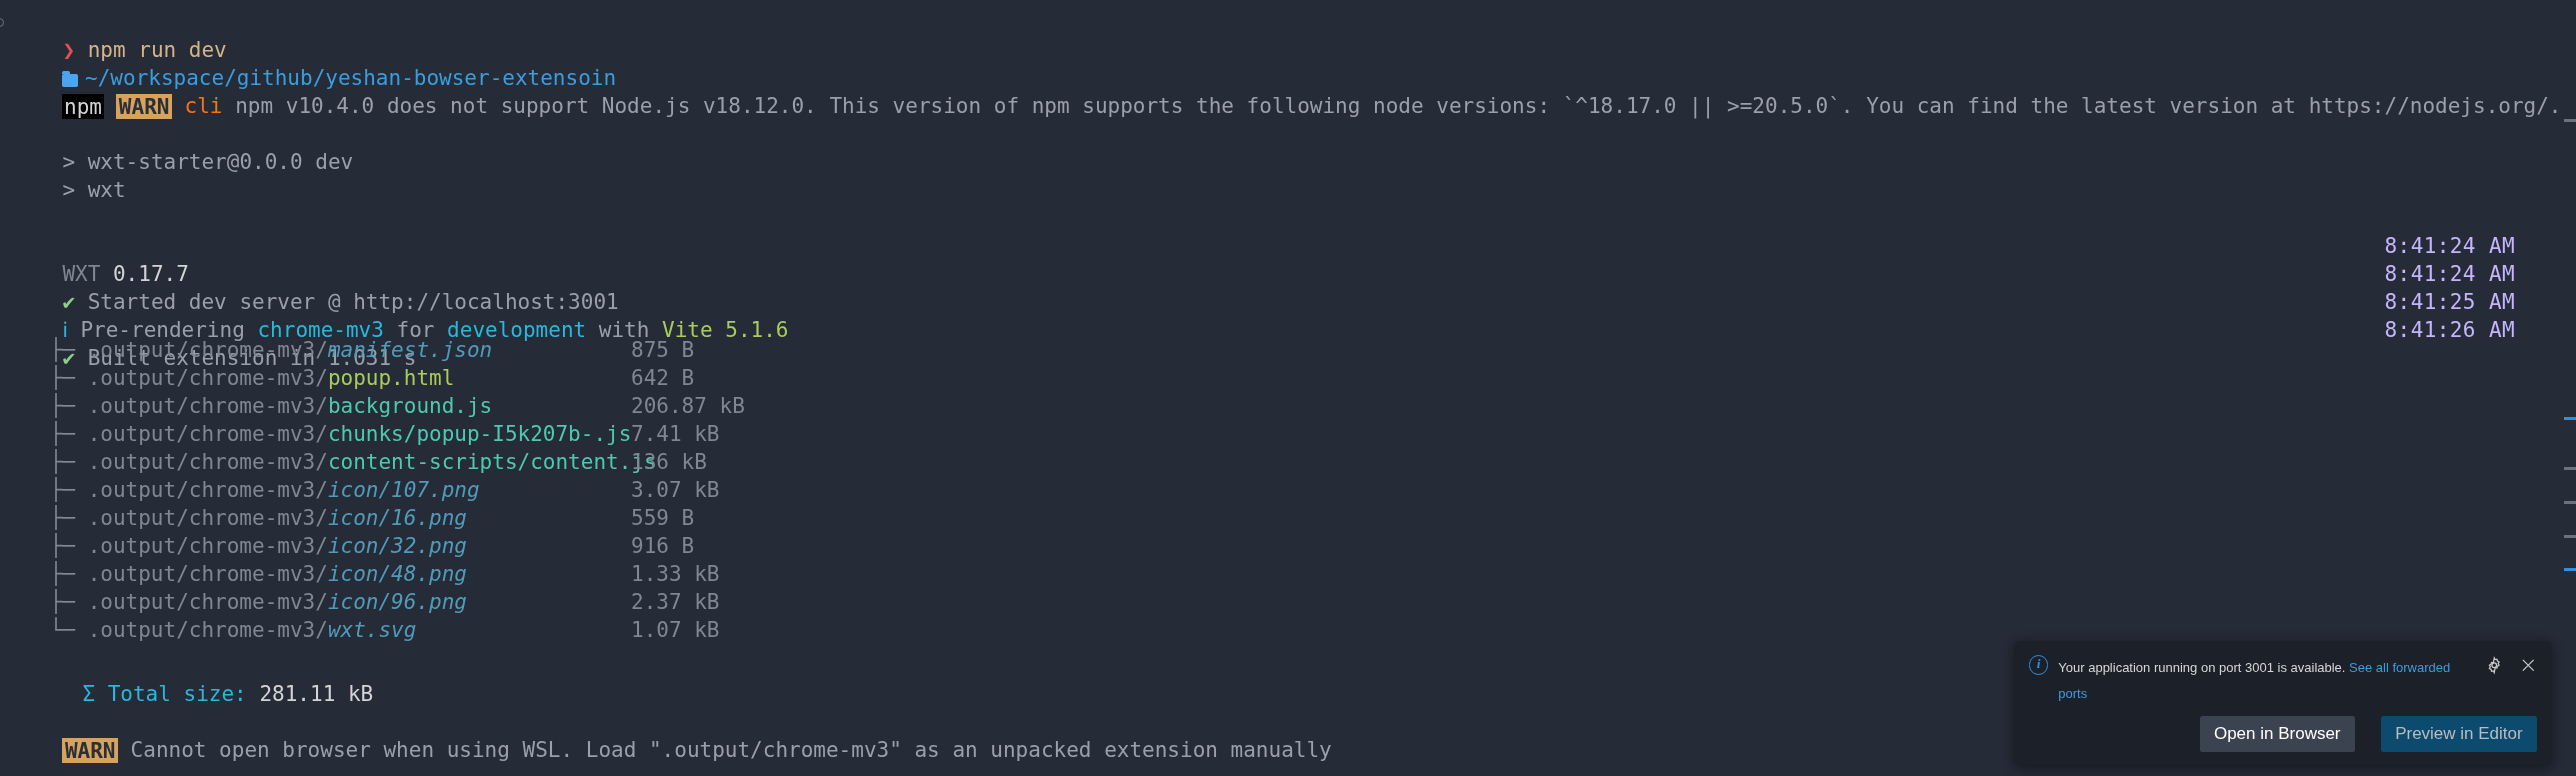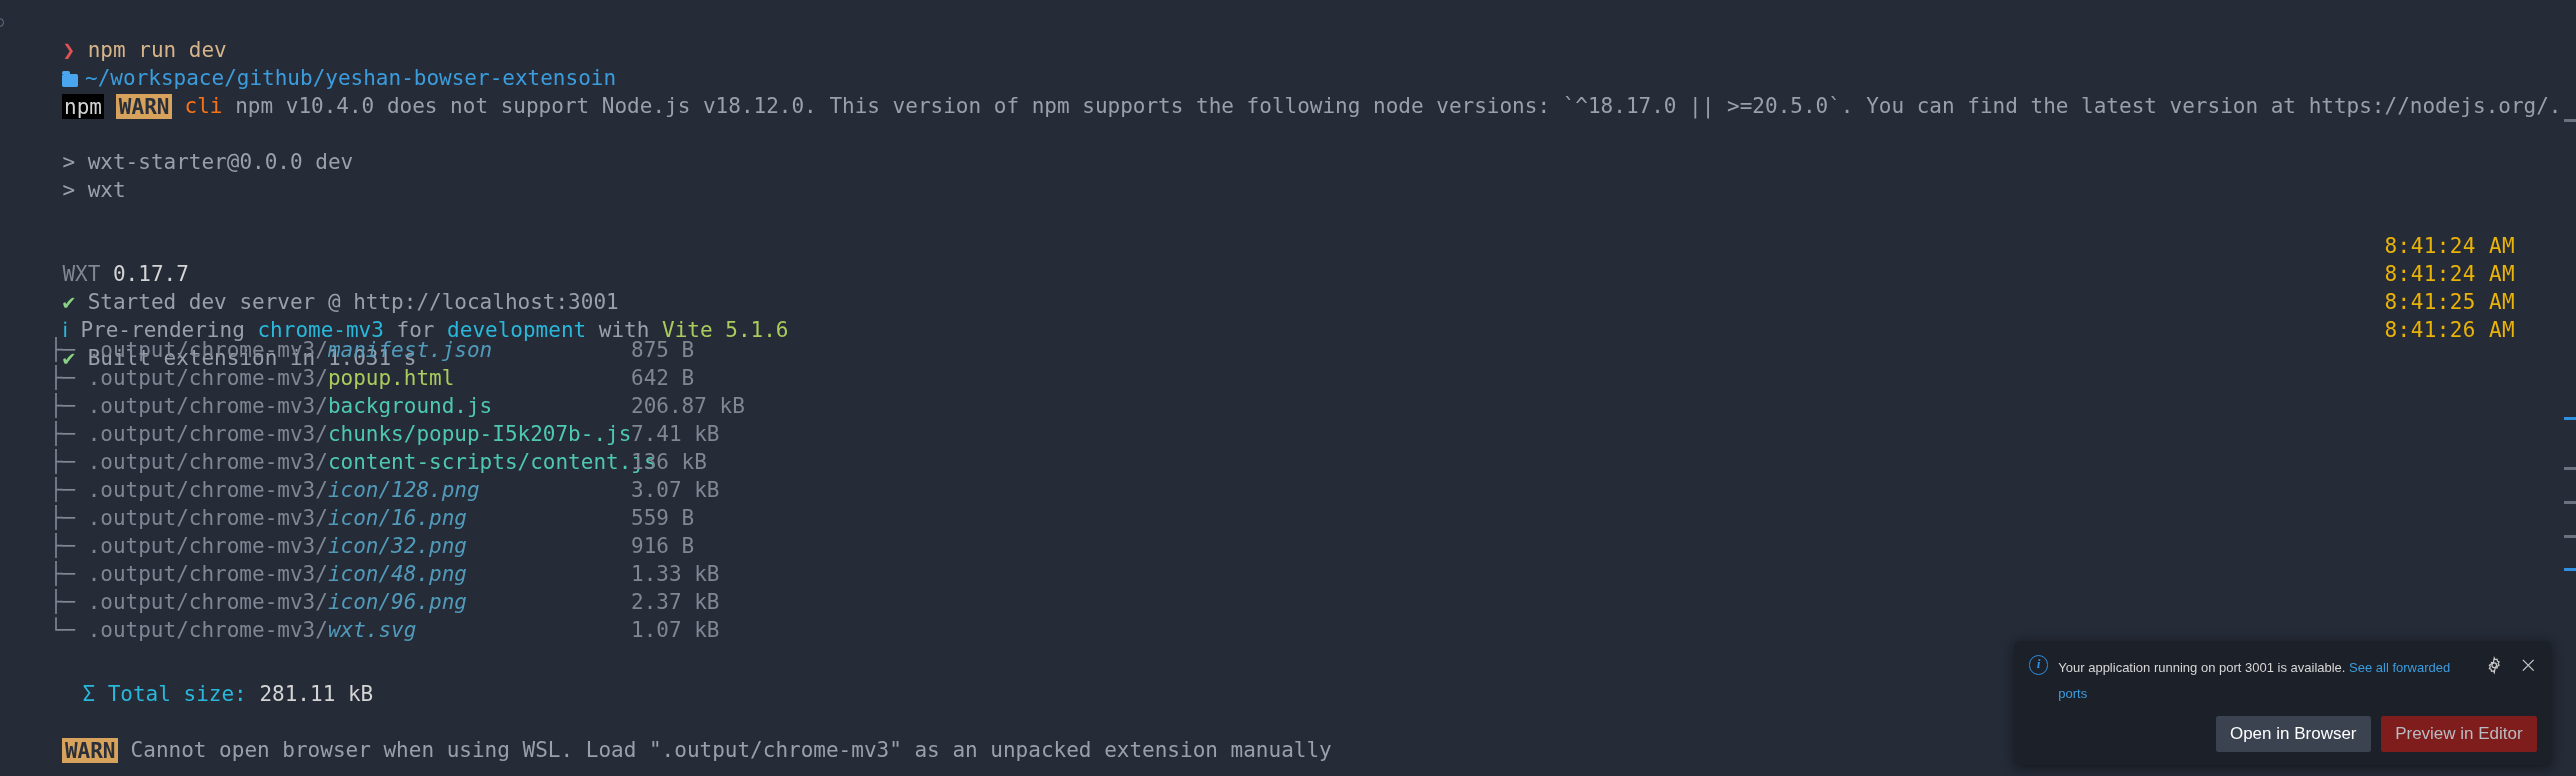--- a/index.html
+++ b/index.html
@@ -86,21 +86,21 @@
     width: 7.6px; height: 3.4px;
     background: #4aa5f0;
     border-radius: 1.7px 1.7px 0 0;
   }
 
   .ts {
     position: absolute;
     right: 61px;
     top: 0;
     font-size: 21px;
-    color: #eab308;
+    color: #c4b5fd;
     letter-spacing: 0.4px;
   }
 
   
   #scroll-deco {
     position: absolute;
     right: 0; top: 0;
     width: 11.8px; height: 777px;
   }
   #scroll-deco i {
@@ -157,33 +157,33 @@
     gap: 15px;
     align-items: center;
     padding-top: 1.7px;
   }
   .notif-icons .ic { width: 18.5px; height: 18.5px; color: #cbcbcb; }
   .notif-actions {
     position: absolute;
     right: 15px;
     bottom: 13.5px;
     display: flex;
-    gap: 10px;
+    gap: 26px;
   }
   .notif-btn {
     font-size: 17px;
     line-height: 1;
     padding: 9.2px 14.3px;
     border-radius: 2.5px;
     border: none;
     cursor: pointer;
     font-family: "Liberation Sans", sans-serif;
   }
   .btn-primary { background: #3b4250; color: #ffffff; }
-  .btn-secondary { background: #7f1d1d; color: #b9bcc2; }
+  .btn-secondary { background: #0c4a6e; color: #b9bcc2; }
 </style>
 </head>
 <body>
 
 <div id="terminal">
 
   <div class="term-line" style="top:8.4px;">
     <span class="gutter-dot"></span><span class="c-red">❯</span><span class="c-tan"> <span>npm run dev</span></span>
   </div>
 
@@ -226,21 +226,21 @@
     <span class="c-green">✔</span><span class="c-grey"> <span>Built extension in 1.031 s</span></span>
     <span class="ts">8:41:26 AM</span>
   </div>
 
   <div id="file-rows">
       <div class="term-line"><span class="c-dim">   ├─ </span><span class="c-dim">.output/chrome-mv3/</span><span class="c-blue">manifest.json</span><span class="c-dim" style="position: absolute; left: 631px;">875 B</span></div>
       <div class="term-line"><span class="c-dim">   ├─ </span><span class="c-dim">.output/chrome-mv3/</span><span class="c-green2">popup.html</span><span class="c-dim" style="position: absolute; left: 631px;">642 B</span></div>
       <div class="term-line"><span class="c-dim">   ├─ </span><span class="c-dim">.output/chrome-mv3/</span><span class="c-teal">background.js</span><span class="c-dim" style="position: absolute; left: 631px;">206.87 kB</span></div>
       <div class="term-line"><span class="c-dim">   ├─ </span><span class="c-dim">.output/chrome-mv3/</span><span class="c-teal">chunks/popup-I5k207b-.js</span><span class="c-dim" style="position: absolute; left: 631px;">7.41 kB</span></div>
       <div class="term-line"><span class="c-dim">   ├─ </span><span class="c-dim">.output/chrome-mv3/</span><span class="c-teal">content-scripts/content.js</span><span class="c-dim" style="position: absolute; left: 631px;">136 kB</span></div>
-      <div class="term-line"><span class="c-dim">   ├─ </span><span class="c-dim">.output/chrome-mv3/</span><span class="c-blue">icon/128.png</span><span class="c-dim" style="position: absolute; left: 631px;">3.07 kB</span></div>
+      <div class="term-line"><span class="c-dim">   ├─ </span><span class="c-dim">.output/chrome-mv3/</span><span class="c-blue">icon/107.png</span><span class="c-dim" style="position: absolute; left: 631px;">3.07 kB</span></div>
       <div class="term-line"><span class="c-dim">   ├─ </span><span class="c-dim">.output/chrome-mv3/</span><span class="c-blue">icon/16.png</span><span class="c-dim" style="position: absolute; left: 631px;">559 B</span></div>
       <div class="term-line"><span class="c-dim">   ├─ </span><span class="c-dim">.output/chrome-mv3/</span><span class="c-blue">icon/32.png</span><span class="c-dim" style="position: absolute; left: 631px;">916 B</span></div>
       <div class="term-line"><span class="c-dim">   ├─ </span><span class="c-dim">.output/chrome-mv3/</span><span class="c-blue">icon/48.png</span><span class="c-dim" style="position: absolute; left: 631px;">1.33 kB</span></div>
       <div class="term-line"><span class="c-dim">   ├─ </span><span class="c-dim">.output/chrome-mv3/</span><span class="c-blue">icon/96.png</span><span class="c-dim" style="position: absolute; left: 631px;">2.37 kB</span></div>
       <div class="term-line"><span class="c-dim">   └─ </span><span class="c-dim">.output/chrome-mv3/</span><span class="c-blue">wxt.svg</span><span class="c-dim" style="position: absolute; left: 631px;">1.07 kB</span></div>
     </div>
 
   <div class="term-line" style="top:8.4px;margin-left:20px;">
     <span class="c-cyan">Σ</span><span class="c-cyan"> <span>Total size:</span></span><span class="c-white"> <span>281.11 kB</span></span>
   </div>

